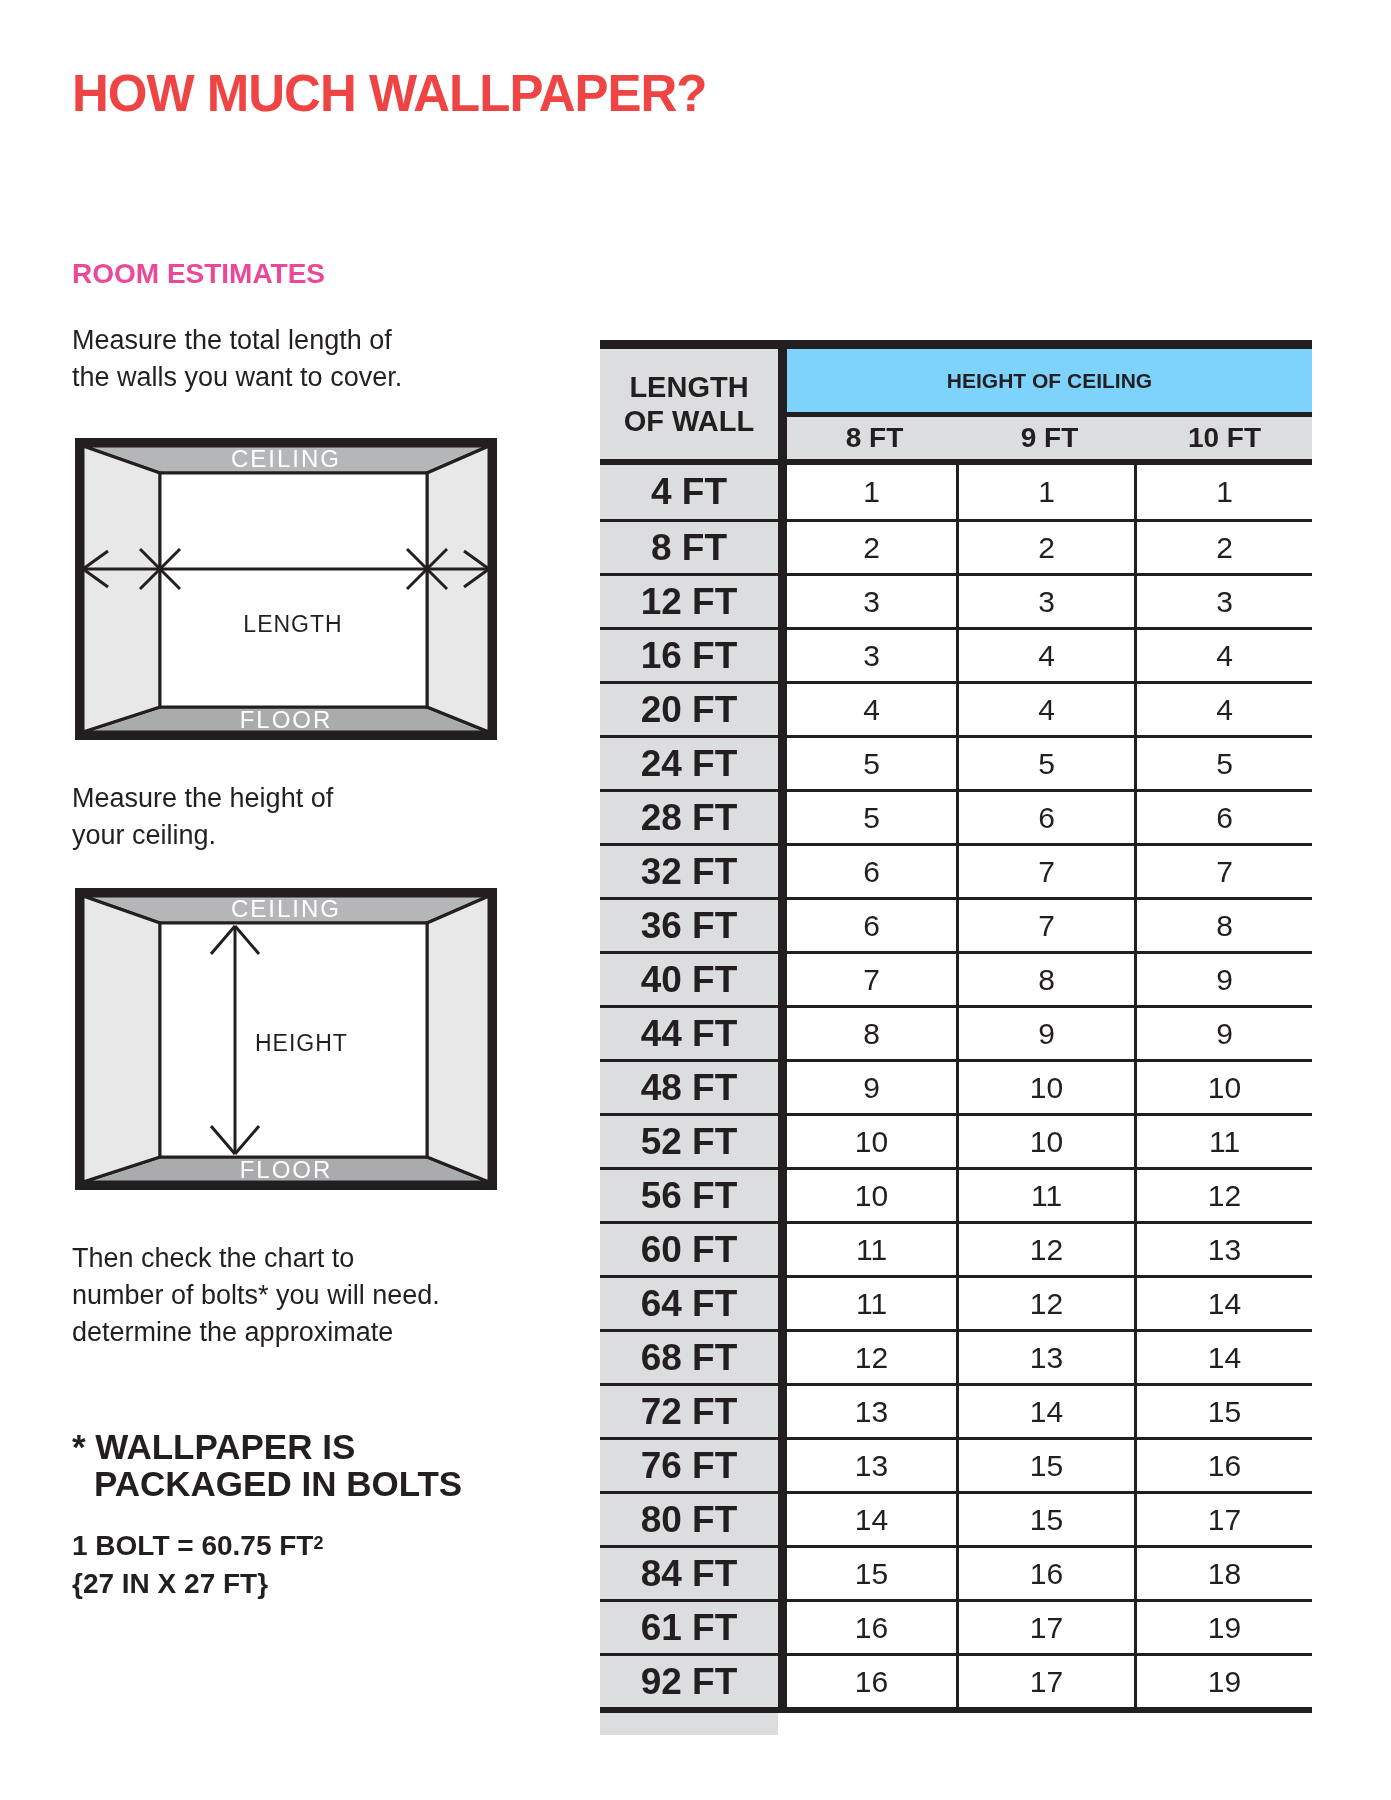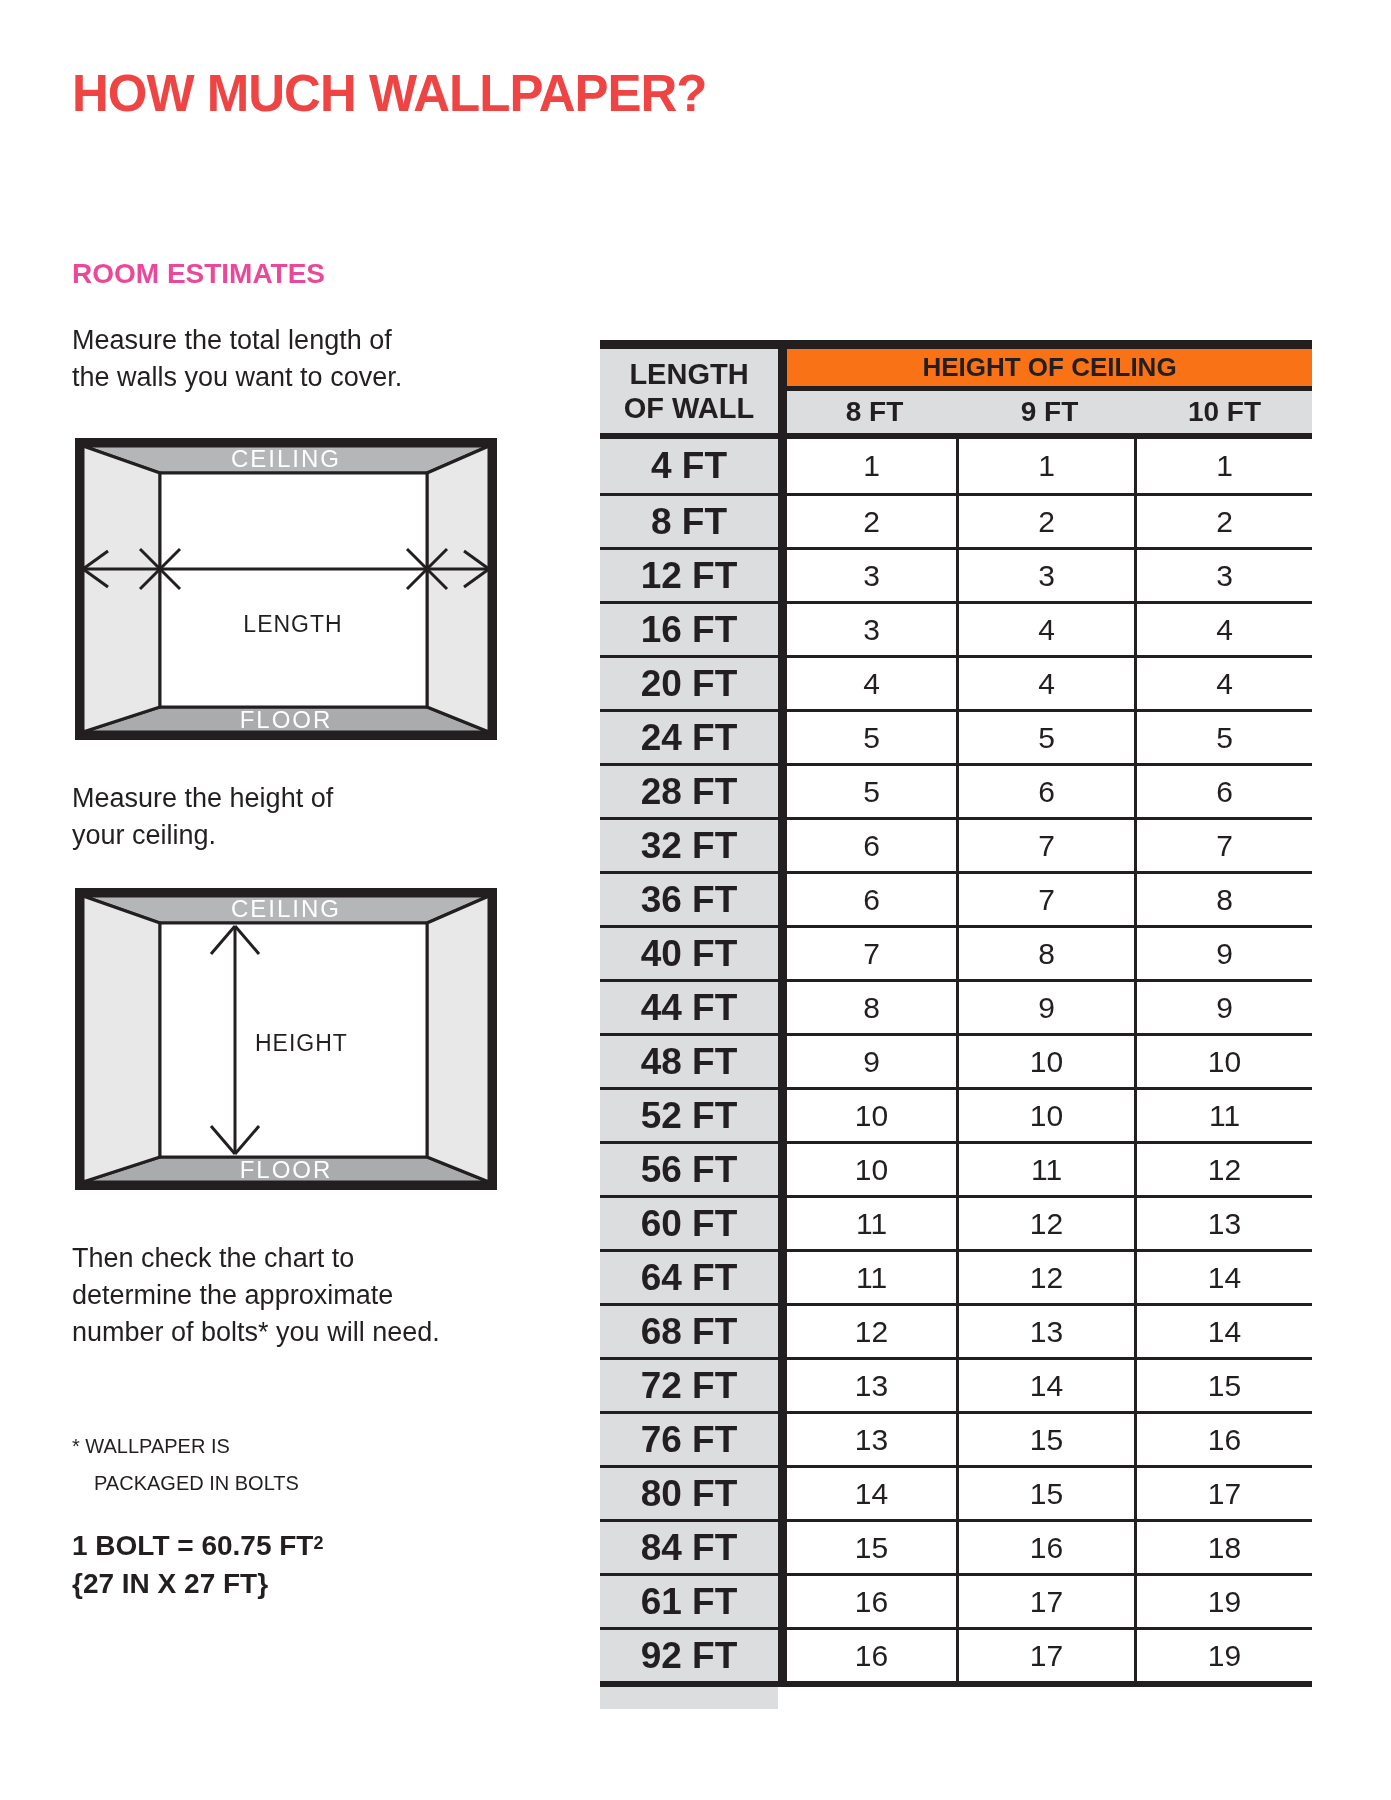--- a/index.html
+++ b/index.html
@@ -16,38 +16,38 @@
   }
   .left-heading{left:72px;top:258px;}
   .table-heading{left:600px;top:258px;width:712px;text-align:center;}
   .para{position:absolute;left:72px;font-size:27px;line-height:37px;color:#231f20;}
   .para-measure-length{top:322px;}
   .para-measure-height{top:780px;}
   .para-check-chart{top:1232px;margin-top:8px;}
   .diagram{position:absolute;left:75px;width:422px;height:302px;}
   .diagram-length{top:438px;}
   .diagram-height{top:888px;}
-  .footnote{position:absolute;left:72px;top:1428px;font-size:20px;font-weight:400;line-height:37px;}
+  .footnote{position:absolute;left:72px;top:1428px;font-size:35px;font-weight:700;line-height:37px;}
   .footnote .indent{padding-left:22px;}
   .bolt-equation{position:absolute;left:72px;top:1524px;font-size:28px;font-weight:700;line-height:38px;}
   .bolt-equation sup{font-size:18px;vertical-align:6px;}
 
   
   .bolt-table{position:absolute;left:600px;top:340px;width:712px;}
   .top-border{height:9px;background:#231f20;}
   .thead{display:flex;border-bottom:6px solid #231f20;}
   .thead .col1{
     width:178px;background:#dcddde;display:flex;flex-direction:column;
     justify-content:center;align-items:center;
     font-weight:700;font-size:29px;line-height:34px;
   }
   .thead .group{width:534px;box-sizing:border-box;border-left:9px solid #231f20;}
   .group-top{
-    height:42px;background:#f97316;border-bottom:5px solid #231f20;box-sizing:border-box;
-    display:flex;align-items:center;justify-content:center;font-weight:700;font-size:26px;
+    height:68px;background:#7dd3fc;border-bottom:5px solid #231f20;box-sizing:border-box;
+    display:flex;align-items:center;justify-content:center;font-weight:700;font-size:21px;
   }
   .group-cols{height:42px;background:#dcddde;display:flex;}
   .group-cols .subcol{width:175px;display:flex;align-items:center;justify-content:center;font-weight:700;font-size:28px;}
   .tbody{border-bottom:6px solid #231f20;}
   .trow{display:flex;height:54px;box-sizing:border-box;border-top:3px solid #231f20;}
   .trow:first-child{border-top:none;}
   .trow .cell{display:flex;align-items:center;justify-content:center;box-sizing:border-box;}
   .trow .wall{width:178px;background:#dcddde;font-weight:700;font-size:37px;}
   .trow .val{width:178px;background:#ffffff;font-size:30px;}
   .trow .val:nth-child(2){border-left:9px solid #231f20;}
@@ -112,22 +112,22 @@
       <line x1="160" y1="266" x2="136" y2="238"></line>
         <line x1="160" y1="266" x2="184" y2="238"></line>
     </g>
     <text x="211" y="29" text-anchor="middle" font-size="24" letter-spacing="2" fill="#ffffff">CEILING</text>
     <text x="180" y="163" font-size="23" letter-spacing="1" fill="#231f20">HEIGHT</text>
     <text x="211" y="290" text-anchor="middle" font-size="24" letter-spacing="2" fill="#ffffff">FLOOR</text>
   </svg>
 
   <div class="para para-check-chart">
     <div>Then check the chart to</div>
+    <div>number of bolts* you will need.</div>
     <div>determine the approximate</div>
-    <div>number of bolts* you will need.</div>
   </div>
 
   <div class="footnote">
     <div>* WALLPAPER IS</div>
     <div class="indent">PACKAGED IN BOLTS</div>
   </div>
 
   <div class="bolt-equation">
     <div><span>1 BOLT = 60.75 FT</span><sup>2</sup></div>
     <div>{27 IN X 27 FT}</div>

